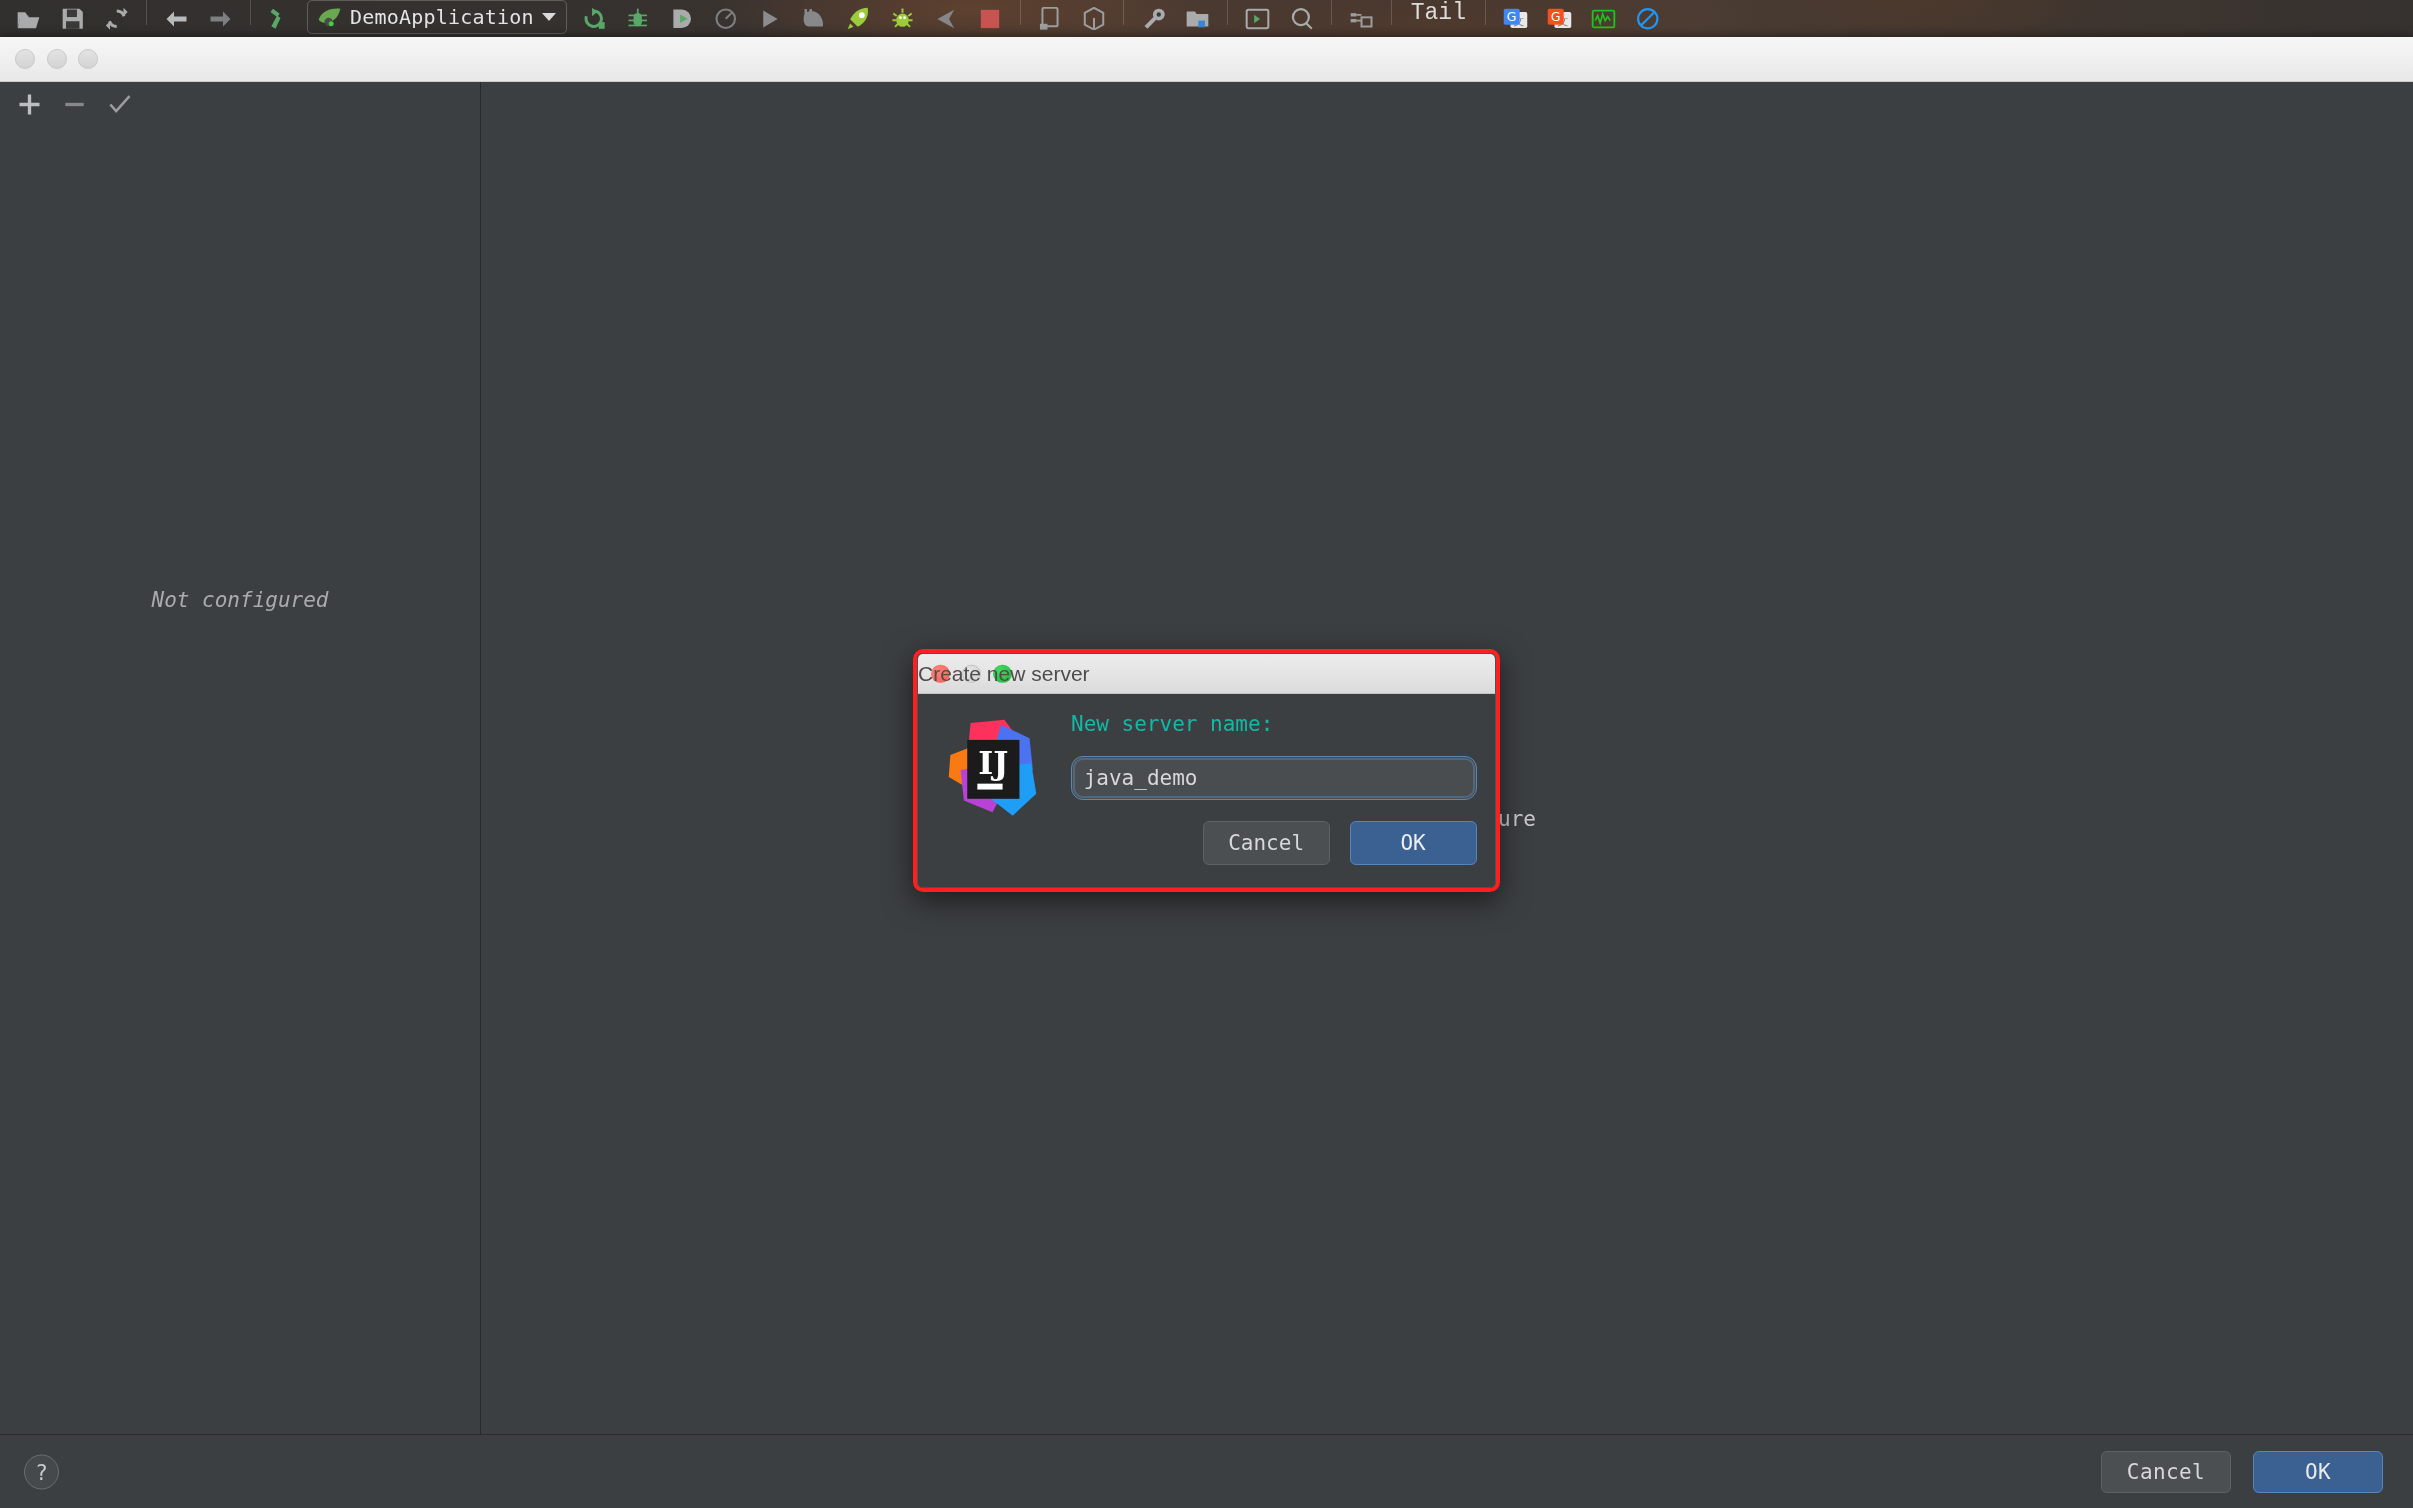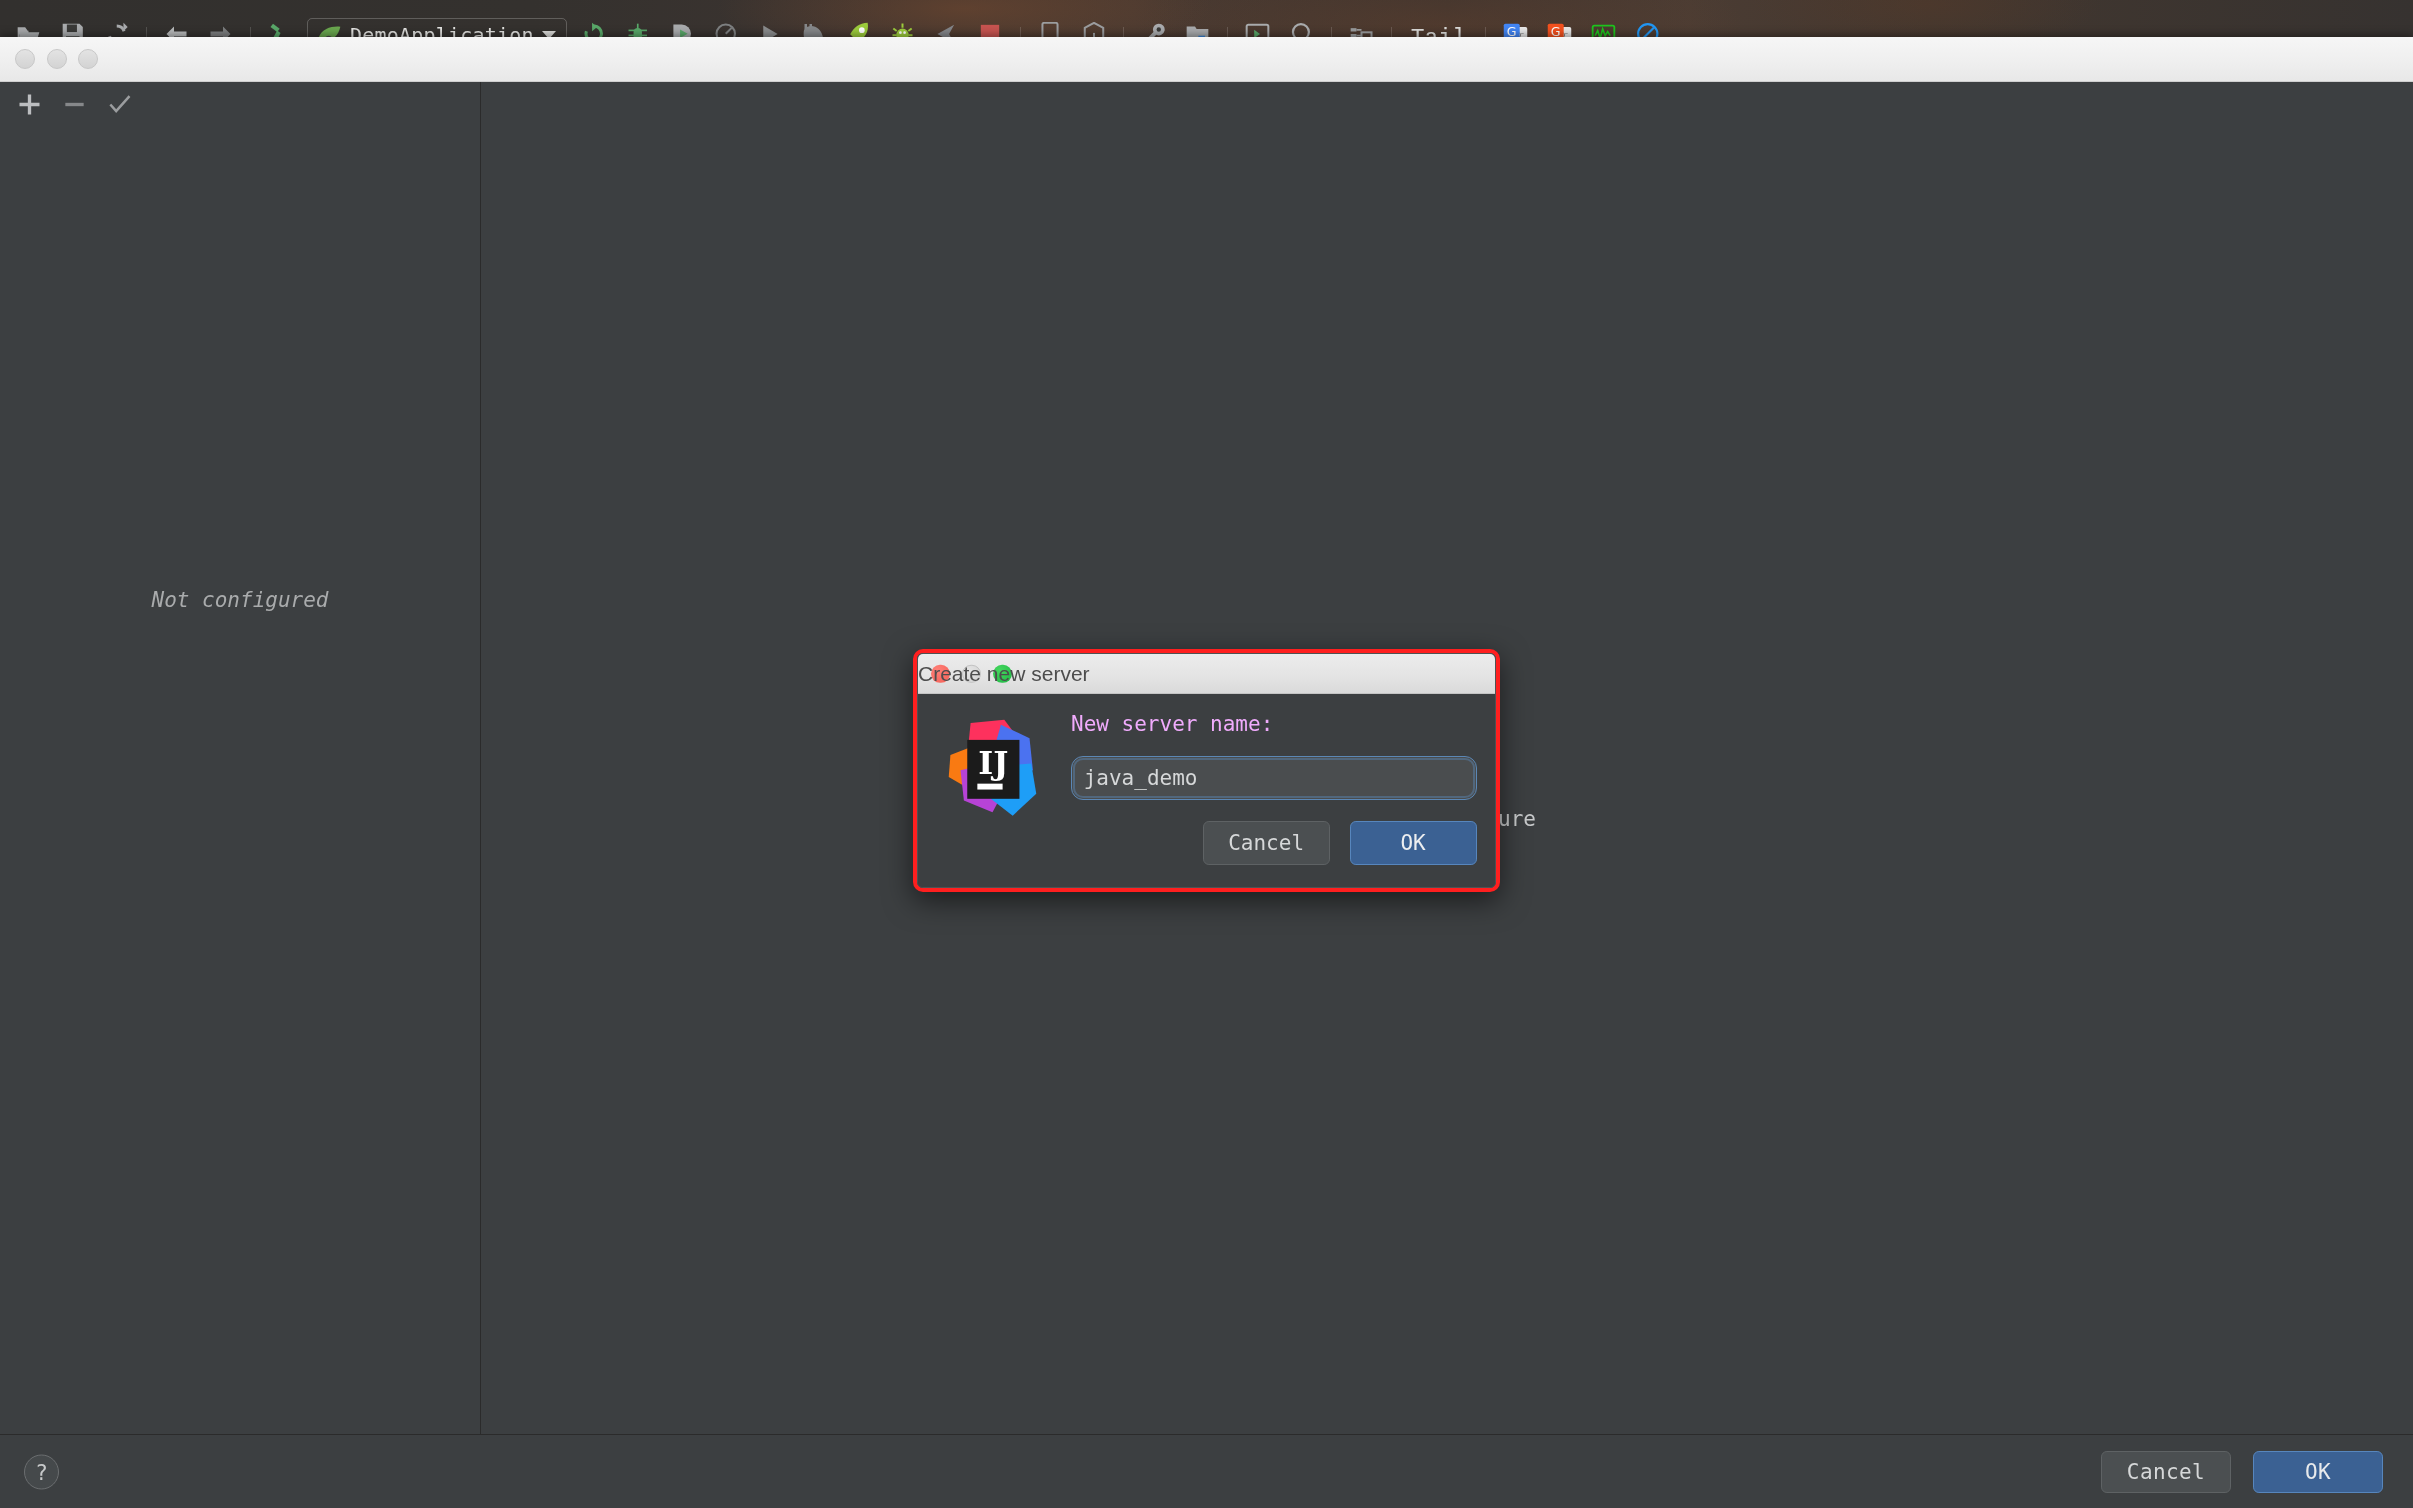--- a/index.html
+++ b/index.html
@@ -14,21 +14,21 @@
   #desktop-strip {
     position: absolute; left: 0; top: 0; width: 2413px; height: 52px;
     background:
       radial-gradient(ellipse 352px 75px at 964px 8.4px, rgba(120,74,46,.55), rgba(0,0,0,0) 70%),
       radial-gradient(ellipse 436px 101px at 1441px 25px, rgba(105,66,44,.45), rgba(0,0,0,0) 70%),
       radial-gradient(ellipse 251px 67px at 1927px 4.2px, rgba(90,58,40,.40), rgba(0,0,0,0) 70%),
       linear-gradient(90deg,#32302e 0%,#34312e 22%,#3d3430 38%,#4a3a31 47%,#3a332f 60%,#4b3c33 70%,#42372f 80%,#363230 100%);
   }
   #toolbar {
     position: absolute; left: 0; top: 0; width: 2413px; height: 52px;
-    display: flex; align-items: flex-end; gap: 0px; padding-left: 6.7px;
+    display: flex; align-items: flex-start; gap: 0px; padding-left: 6.7px;
   }
   .tb-item {
     width: 44px; height: 37px;
     display: flex; align-items: center; justify-content: center;
     flex: 0 0 auto;
   }
   .tb-sep {
     width: 0.8px; height: 25px; background: rgba(255,255,255,.16);
     margin: 0 7.5px; flex: 0 0 auto;
   }
@@ -178,21 +178,21 @@
     position: absolute; left: 0; top: 40px; right: 0; bottom: 0;
     background: #3c3f41;
   }
   #ij-logo {
     position: absolute; left: 23.5px; top: 23.5px; width: 101px; height: 101px;
   }
   #dialog-field-area {
     position: absolute; left: 153px; right: 18.4px; top: 18.4px;
   }
   #field-label {
-    font-size: 21px; color: #f0abfc; margin-bottom: 20px;
+    font-size: 21px; color: #14b8a6; margin-bottom: 20px;
     font-family: "DejaVu Sans Mono","Liberation Mono",monospace;
   }
   #server-name-input {
     width: 100%; height: 44px;
     background: #4a4d4f;
     border: 1.7px solid #5b87b5;
     border-radius: 12px;
     outline: 2.5px solid rgba(91,135,181,.45); outline-offset: -4.2px;
     color: #d6d8d9; font-size: 21px;
     padding: 0 11.7px;

